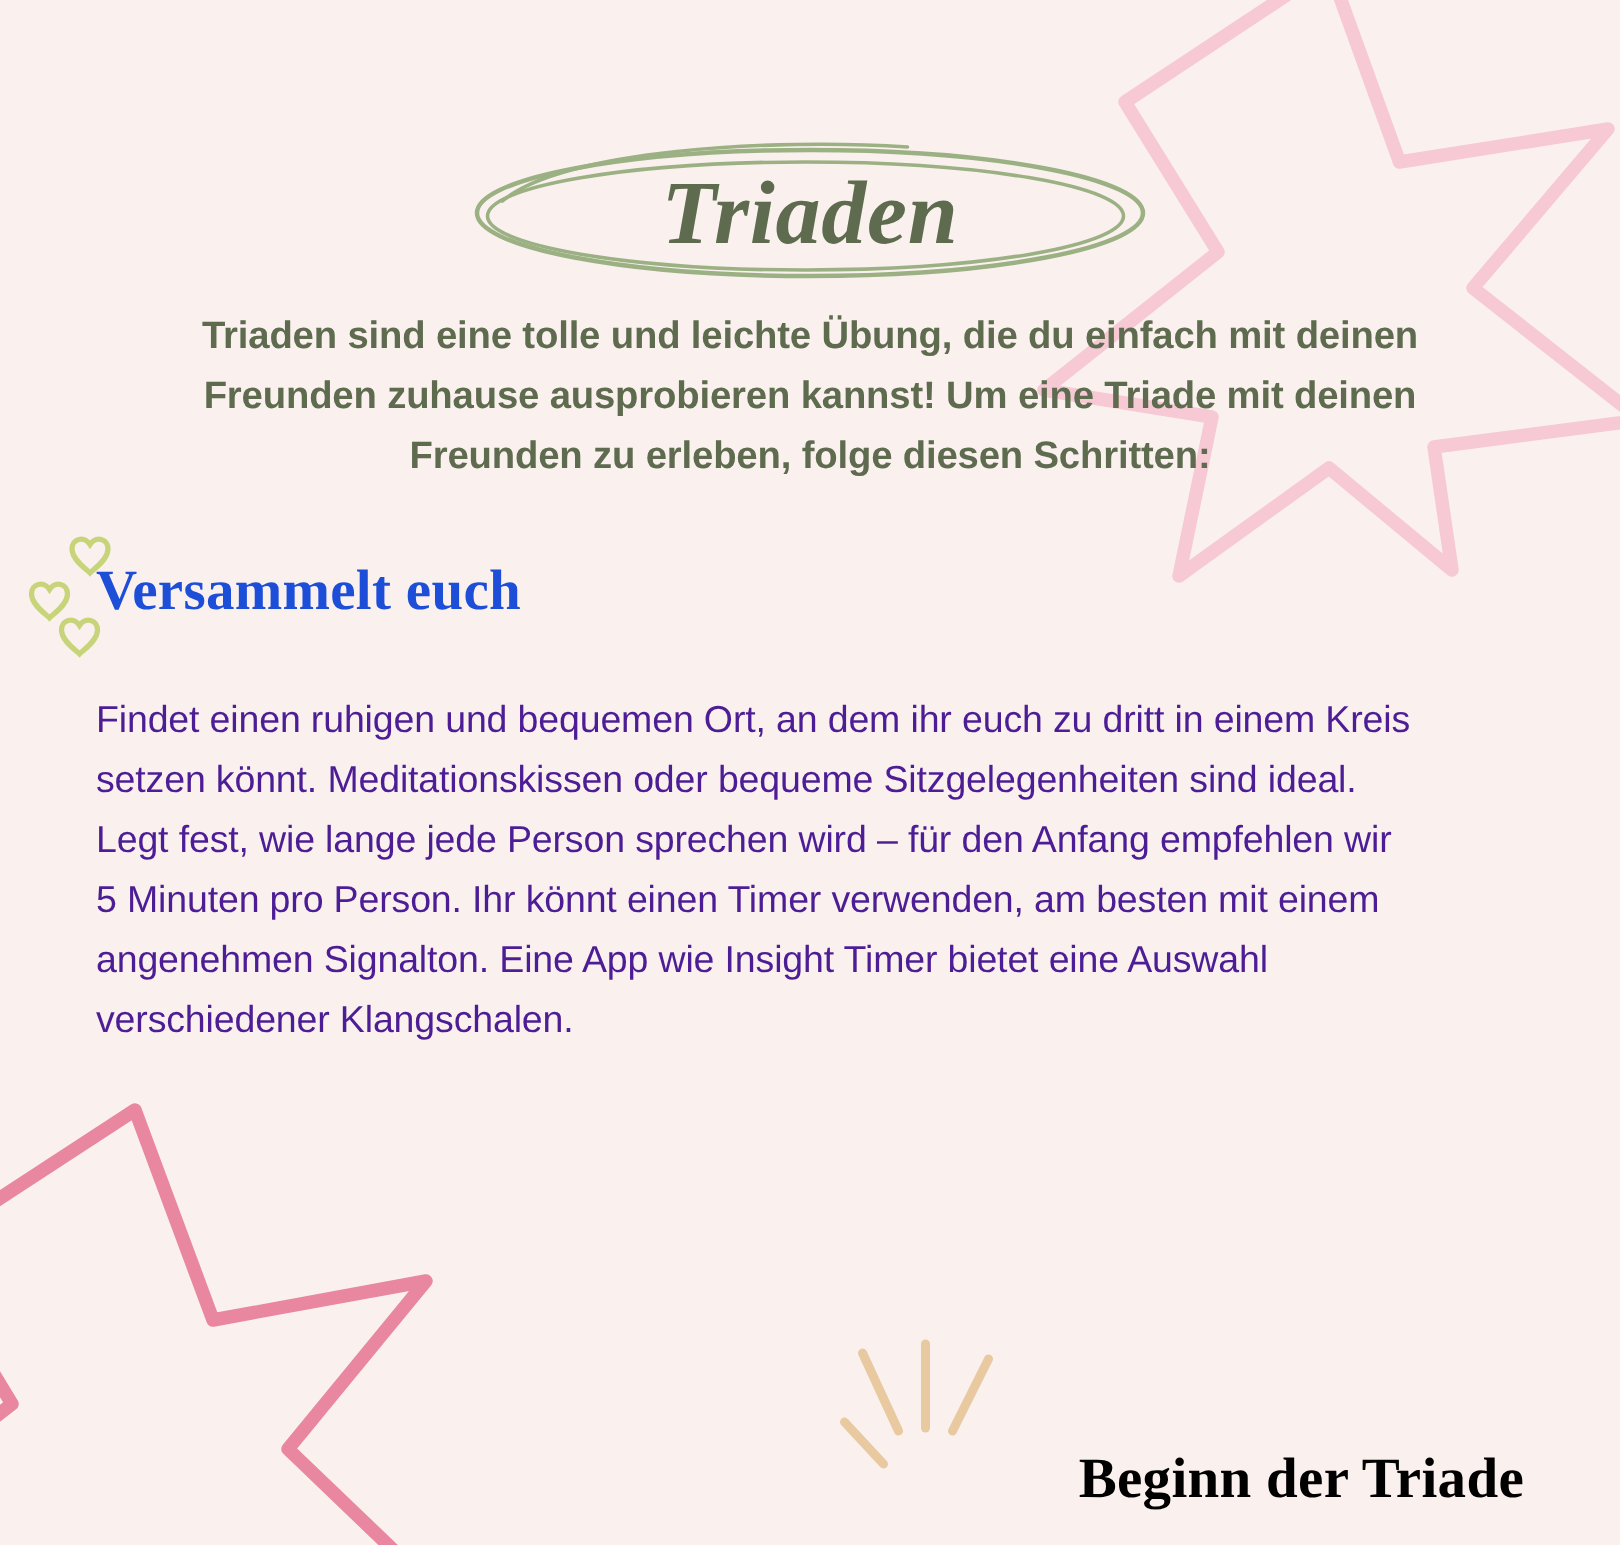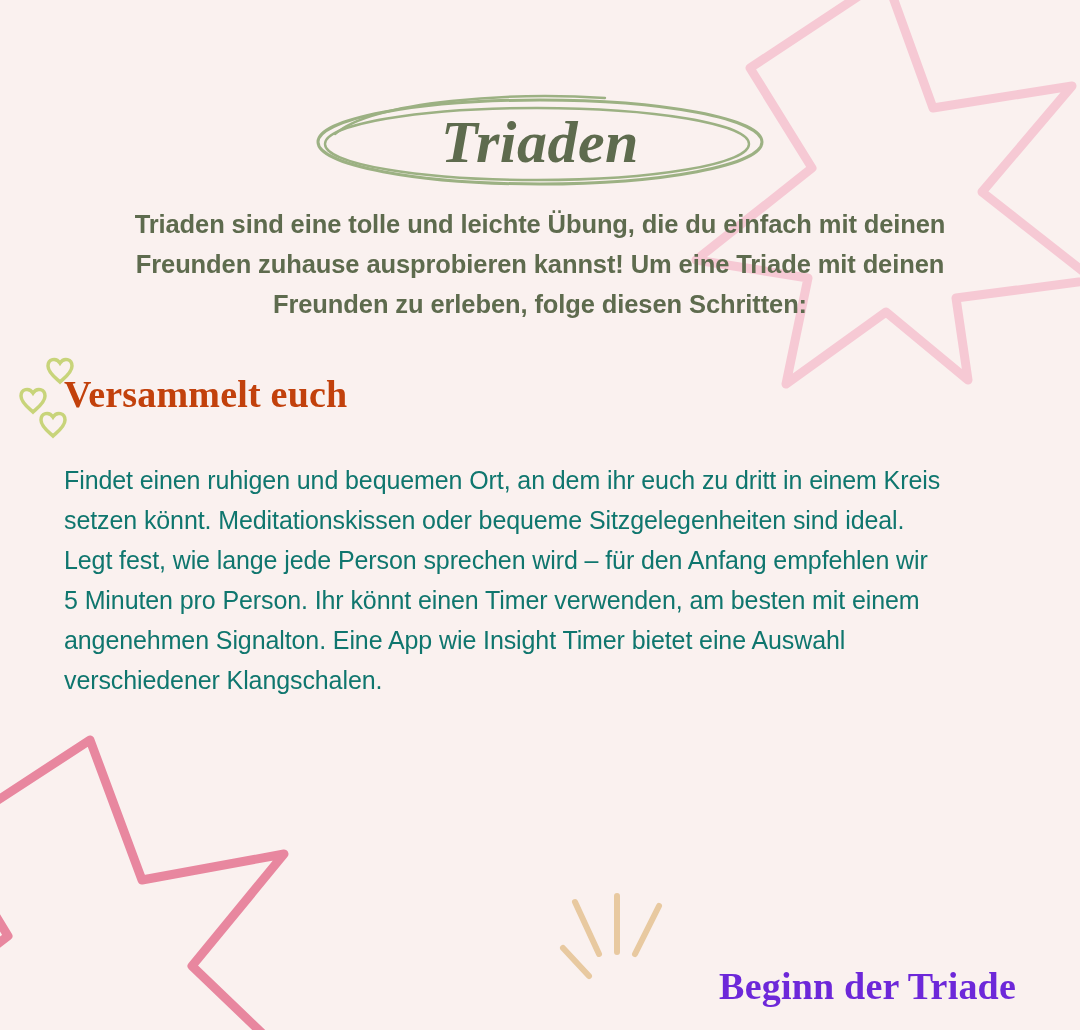--- a/index.html
+++ b/index.html
@@ -96,43 +96,43 @@
 
   .section {
     margin-top: 48px;
     padding: 0 64px;
   }
 
   .section-heading {
     font-family: "Liberation Serif", serif;
     font-weight: bold;
     font-size: 38px;
-    color: #c2410c;
+    color: #1d4ed8;
     margin: 0 0 44px 0;
     letter-spacing: 0.2px;
   }
 
   .body-text {
     font-family: "Liberation Sans", sans-serif;
     font-size: 25px;
     line-height: 40px;
-    color: #0f766e;
+    color: #4c1d95;
     margin: 0;
     max-width: 880px;
     letter-spacing: -0.1px;
   }
 
   .footer-heading {
     position: absolute;
     right: 64px;
     bottom: 22px;
     font-family: "Liberation Serif", serif;
     font-weight: bold;
     font-size: 38px;
-    color: #6d28d9;
+    color: #000000;
     letter-spacing: 0.2px;
     z-index: 3;
   }
 </style>
 </head>
 <body>
 
 <div class="page">
 
   <svg class="deco" id="star-top-right" width="420" height="430" viewBox="0 0 420 430" aria-hidden="true">

